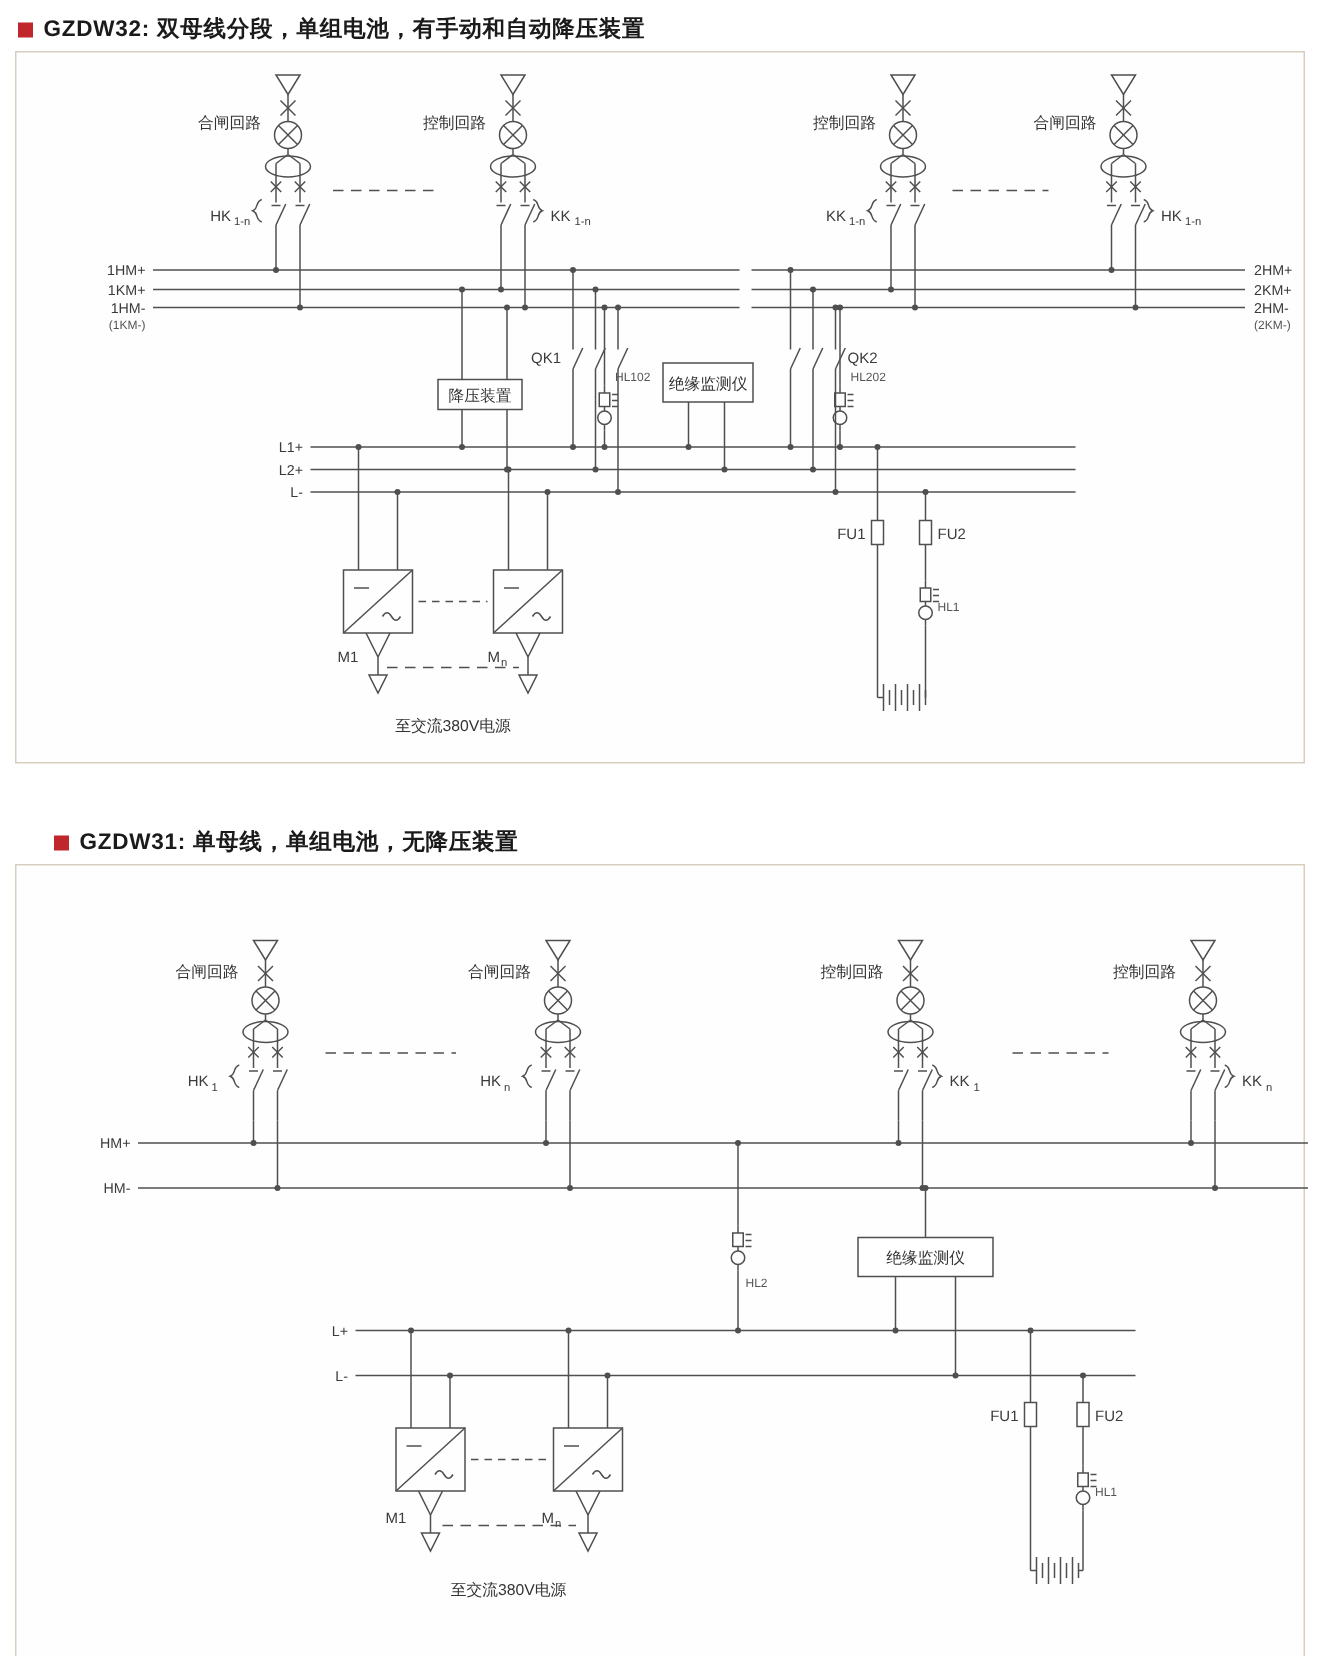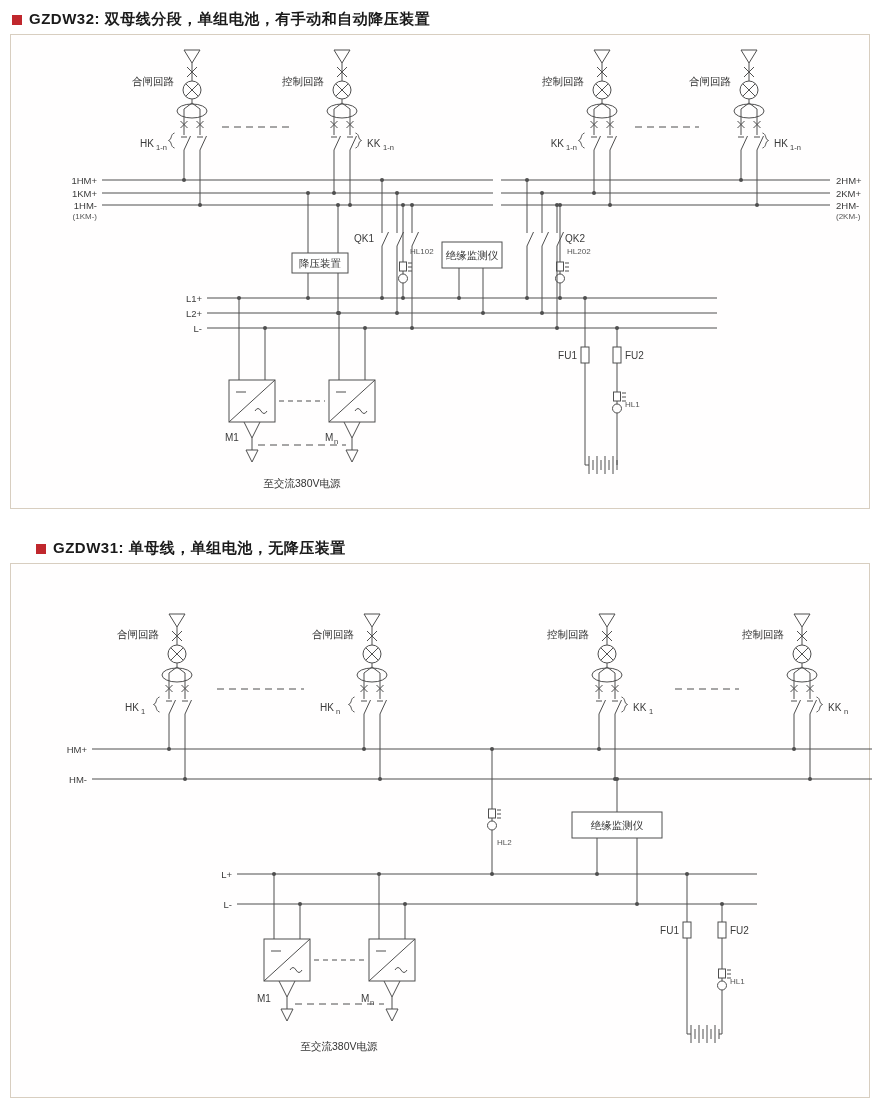--- a/index.html
+++ b/index.html
@@ -287,21 +287,21 @@
       <text x="578" y="324">FU2</text>
       <use href="#ind" x="570" y="352"></use>
       <text class="small" x="578" y="372">HL1</text>
       <line x1="570" y1="382" x2="570" y2="430"></line>
       <line x1="538" y1="430" x2="542" y2="430"></line>
       <use href="#batt" x="542" y="430"></use>
     </g>
   </svg>
   </div>
 
-  <div class="section-title" style="margin-top:30px;padding-left:24px;">
+  <div class="section-title" style="margin-top:43px;padding-left:24px;">
     <span class="bullet"></span>
     <span>GZDW31: 单母线，单组电池，无降压装置</span>
   </div>
 
   <div class="diagram-box">
   <svg width="858" height="533" viewBox="0 0 858 533">
 
     <g>
       <use href="#br" x="130" y="50"></use>
       <text class="cn" text-anchor="end" x="112" y="74">合闸回路</text>

